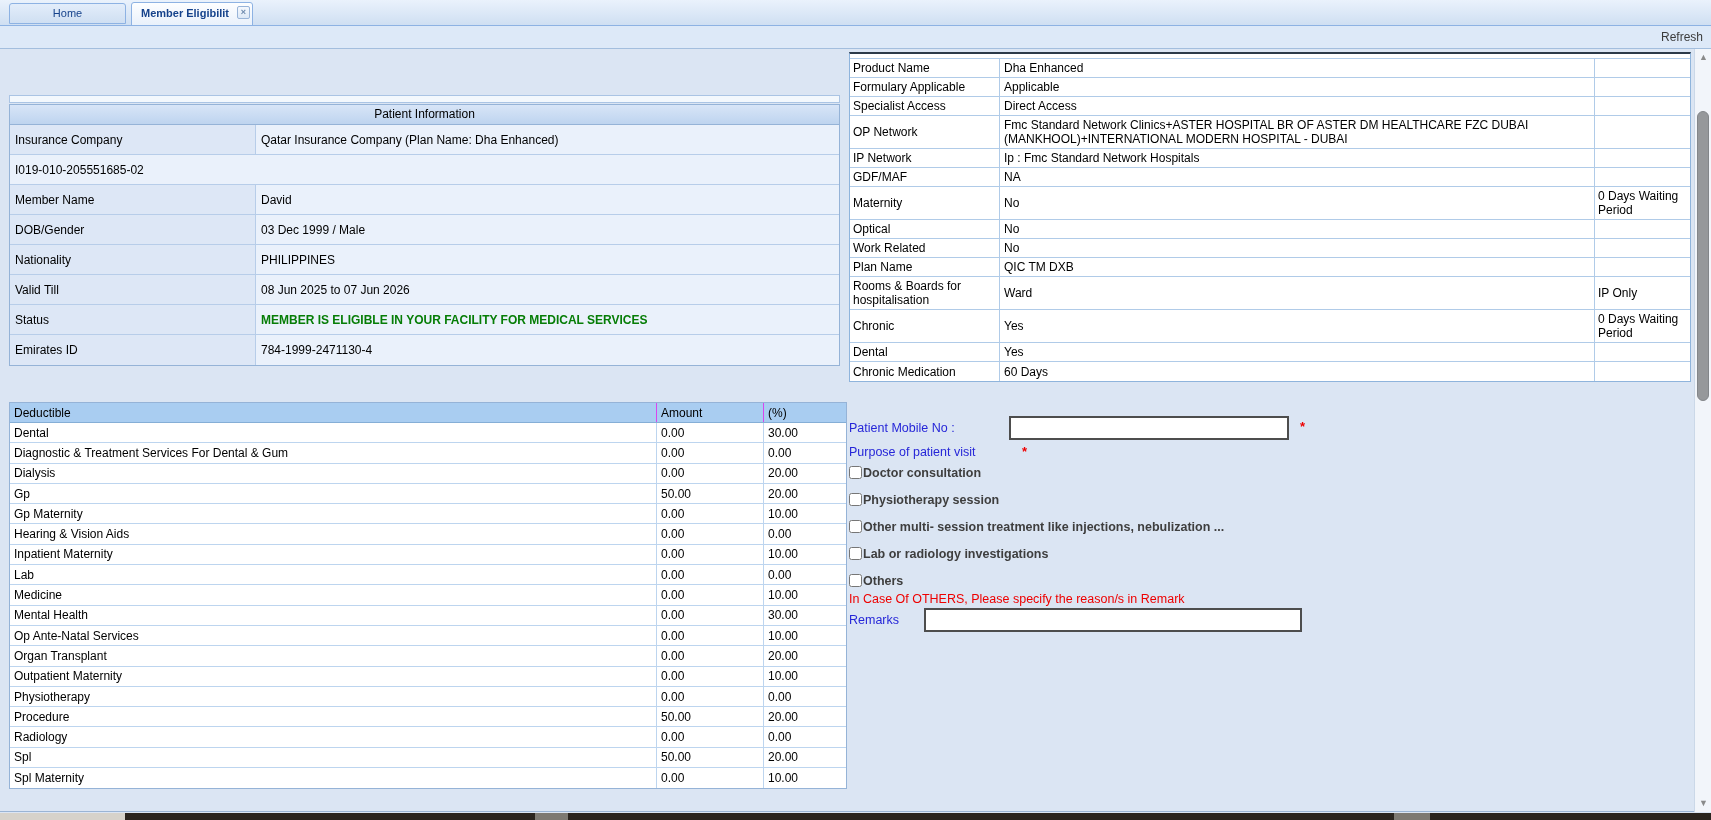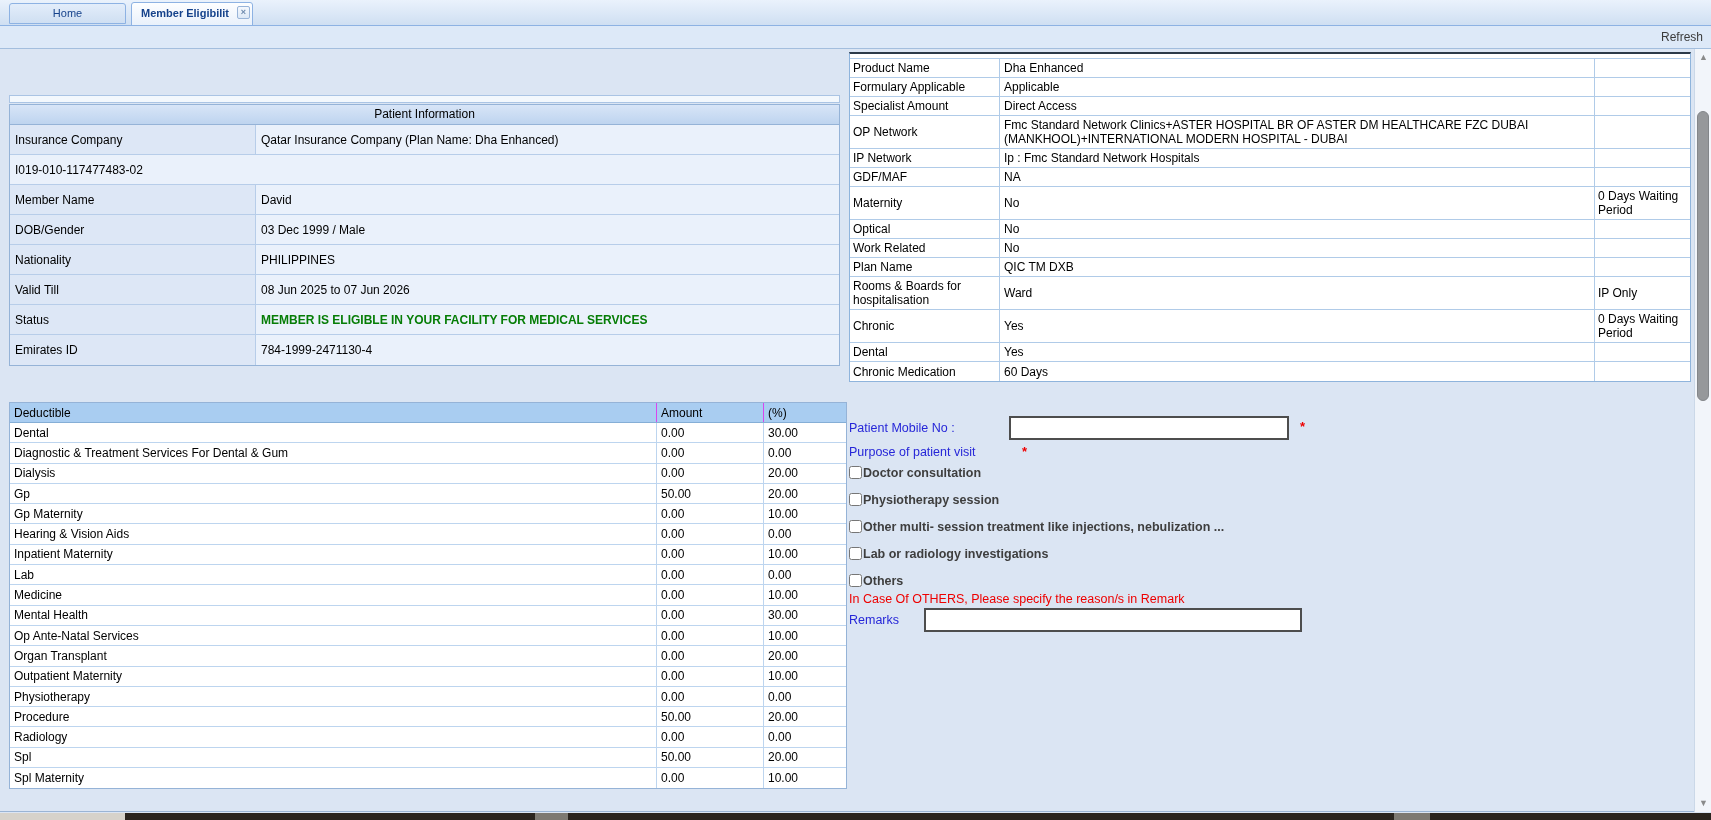--- a/index.html
+++ b/index.html
@@ -117,21 +117,21 @@
     <div class="patient-strip"></div>
     <div class="patient">
       <div class="p-header">Patient Information</div>
       <div class="p-rows">
 
       <div class="p-row">
           <div class="p-label">Insurance Company</div>
           <div class="p-value">Qatar Insurance Company (Plan Name: Dha Enhanced)</div>
         </div>
           <div class="p-row">
-          <div class="p-value">I019-010-117477483-02</div>
+          <div class="p-value">I019-010-205551685-02</div>
         </div>
           <div class="p-row">
           <div class="p-label">Member Name</div>
           <div class="p-value">David</div>
         </div>
           <div class="p-row">
           <div class="p-label">DOB/Gender</div>
           <div class="p-value">03 Dec 1999 / Male</div>
         </div>
           <div class="p-row">
@@ -262,21 +262,21 @@
           <div class="b-label">Product Name</div>
           <div class="b-value">Dha Enhanced</div>
           <div class="b-extra"></div>
         </div>
           <div class="b-row">
           <div class="b-label">Formulary Applicable</div>
           <div class="b-value">Applicable</div>
           <div class="b-extra"></div>
         </div>
           <div class="b-row">
-          <div class="b-label">Specialist Amount</div>
+          <div class="b-label">Specialist Access</div>
           <div class="b-value">Direct Access</div>
           <div class="b-extra"></div>
         </div>
           <div class="b-row">
           <div class="b-label">OP Network</div>
           <div class="b-value">Fmc Standard Network Clinics+ASTER HOSPITAL BR OF ASTER DM HEALTHCARE FZC DUBAI (MANKHOOL)+INTERNATIONAL MODERN HOSPITAL - DUBAI</div>
           <div class="b-extra"></div>
         </div>
           <div class="b-row">
           <div class="b-label">IP Network</div>

